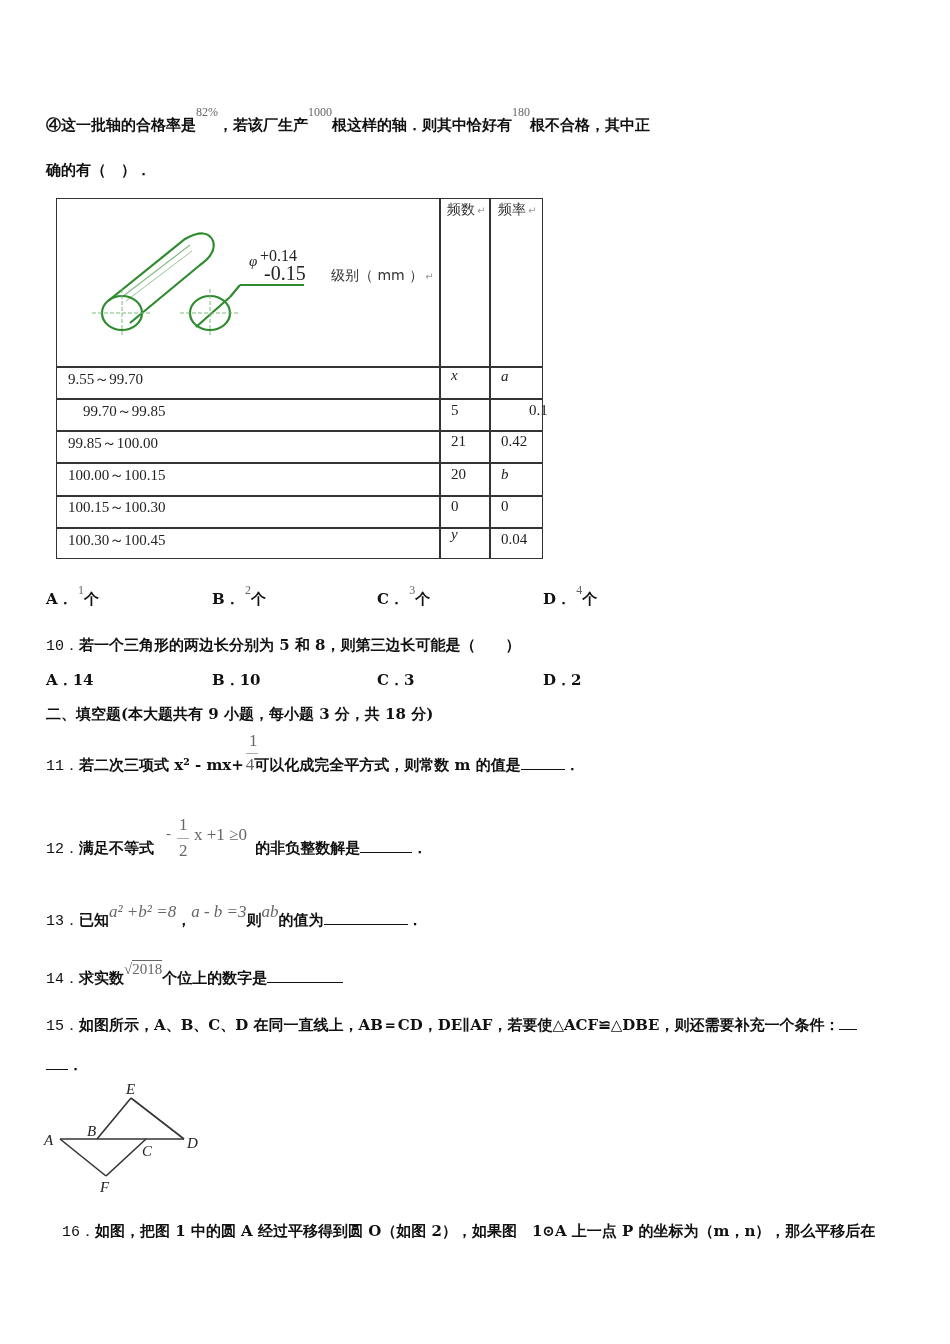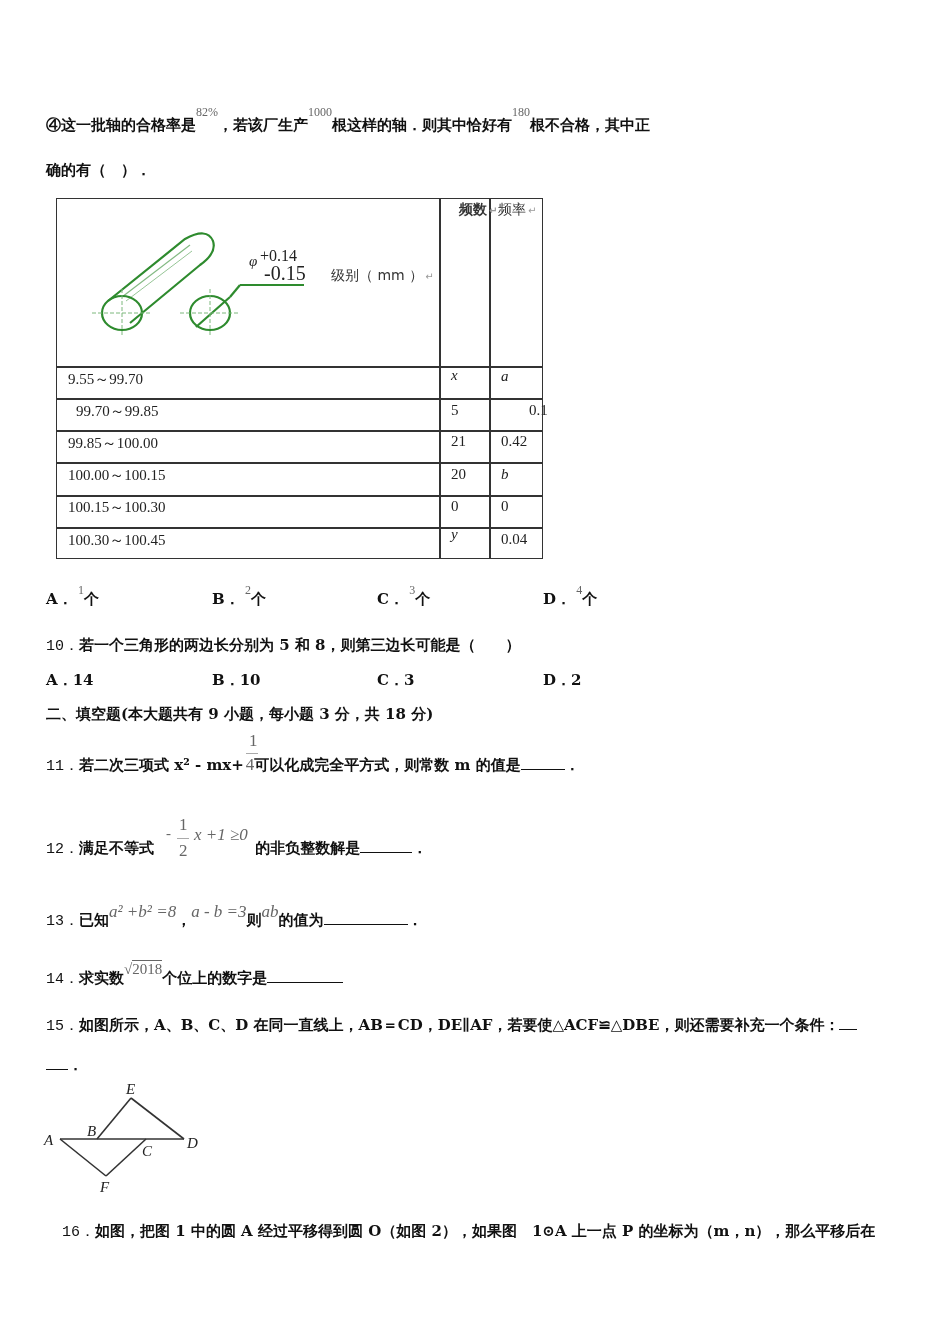--- a/index.html
+++ b/index.html
@@ -59,28 +59,28 @@
       <line x1="10" y1="86" x2="70" y2="86"></line>
       <line x1="40" y1="62" x2="40" y2="108"></line>
       <line x1="98" y1="86" x2="158" y2="86"></line>
       <line x1="128" y1="62" x2="128" y2="108"></line>
     </g>
   </svg>
   <div class="cell" style="left:192px;top:54px;font-style:italic;font-size:15px;">φ</div>
   <div class="cell" style="left:203px;top:48px;font-size:16px;">+0.14</div>
   <div class="cell" style="left:207px;top:63px;font-size:20px;">-0.15</div>
   <div class="cell hdr" style="left:274px;top:68px;"><span>级别（ mm ）</span><span class="ret">↵</span></div>
-  <div class="cell hdr" style="left:402px;top:2px;font-weight:bold;"><span>频数</span><span class="ret">↵</span></div>
+  <div class="cell hdr" style="left:390px;top:2px;"><span>频数</span><span class="ret">↵</span></div>
   <div class="cell hdr" style="left:441px;top:2px;"><span>频率</span><span class="ret">↵</span></div>
 
   <div class="cell" style="left:11px;top:171px;">9.55～99.70</div>
   <div class="cell" style="left:394px;top:168px;font-style:italic;">x</div>
   <div class="cell" style="left:444px;top:169px;font-style:italic;">a</div>
 
-  <div class="cell" style="left:19px;top:203px;">99.70～99.85</div>
+  <div class="cell" style="left:26px;top:203px;">99.70～99.85</div>
   <div class="cell" style="left:394px;top:203px;">5</div>
   <div class="cell" style="left:472px;top:203px;">0.1</div>
 
   <div class="cell" style="left:11px;top:235px;">99.85～100.00</div>
   <div class="cell" style="left:394px;top:234px;">21</div>
   <div class="cell" style="left:444px;top:234px;">0.42</div>
 
   <div class="cell" style="left:11px;top:267px;">100.00～100.15</div>
   <div class="cell" style="left:394px;top:267px;">20</div>
   <div class="cell" style="left:444px;top:267px;font-style:italic;">b</div>
@@ -110,21 +110,21 @@
 <div class="line" style="top:755px;">
   <span class="num">11．</span><span>若二次三项式 x² - mx+</span><span class="abs math" style="left:203px;top:-24px;font-size:17px;">1</span><span class="abs" style="left:200px;top:-2px;width:12px;height:1px;background:#aaa;"></span><span class="math" style="font-size:17px;margin-left:2px;">4</span><span>可以化成完全平方式，则常数 m 的值是</span><span class="blank" style="width:44px;"></span><span>．</span>
 </div>
 
 <div class="line" style="top:839px;">
   <span class="num">12．</span><span>满足不等式</span>
   <span class="abs math" style="left:120px;top:-14px;">-</span>
   <span class="abs math" style="left:133px;top:-24px;font-size:17px;">1</span>
   <span class="abs" style="left:131px;top:-1px;width:12px;height:1px;background:#aaa;"></span>
   <span class="abs math" style="left:133px;top:2px;font-size:17px;">2</span>
-  <span class="abs math" style="left:148px;top:-14px;font-size:17px;font-style:italic;">x +1 ≥0</span>
+  <span class="abs math" style="left:148px;top:-14px;font-size:17px;">x +1 ≥0</span>
   <span style="display:inline-block;width:96px;"></span><span>的非负整数解是</span><span class="blank" style="width:52px;"></span><span>．</span>
 </div>
 
 <div class="line" style="top:910px;">
   <span class="num">13．</span><span>已知</span><span class="mathi sup" style="top:-8px;font-size:17px;">a² +b² =8</span><span>，</span><span class="mathi sup" style="top:-8px;font-size:17px;">a - b =3</span><span>则</span><span class="mathi sup" style="top:-8px;font-size:17px;">ab</span><span>的值为</span><span class="blank" style="width:84px;"></span><span>．</span>
 </div>
 
 <div class="line" style="top:969px;">
   <span class="num">14．</span><span>求实数</span><span class="math sup" style="top:-9px;font-size:15px;">√<span style="border-top:1px solid #666;">2018</span></span><span>个位上的数字是</span><span class="blank" style="width:76px;"></span>
 </div>

